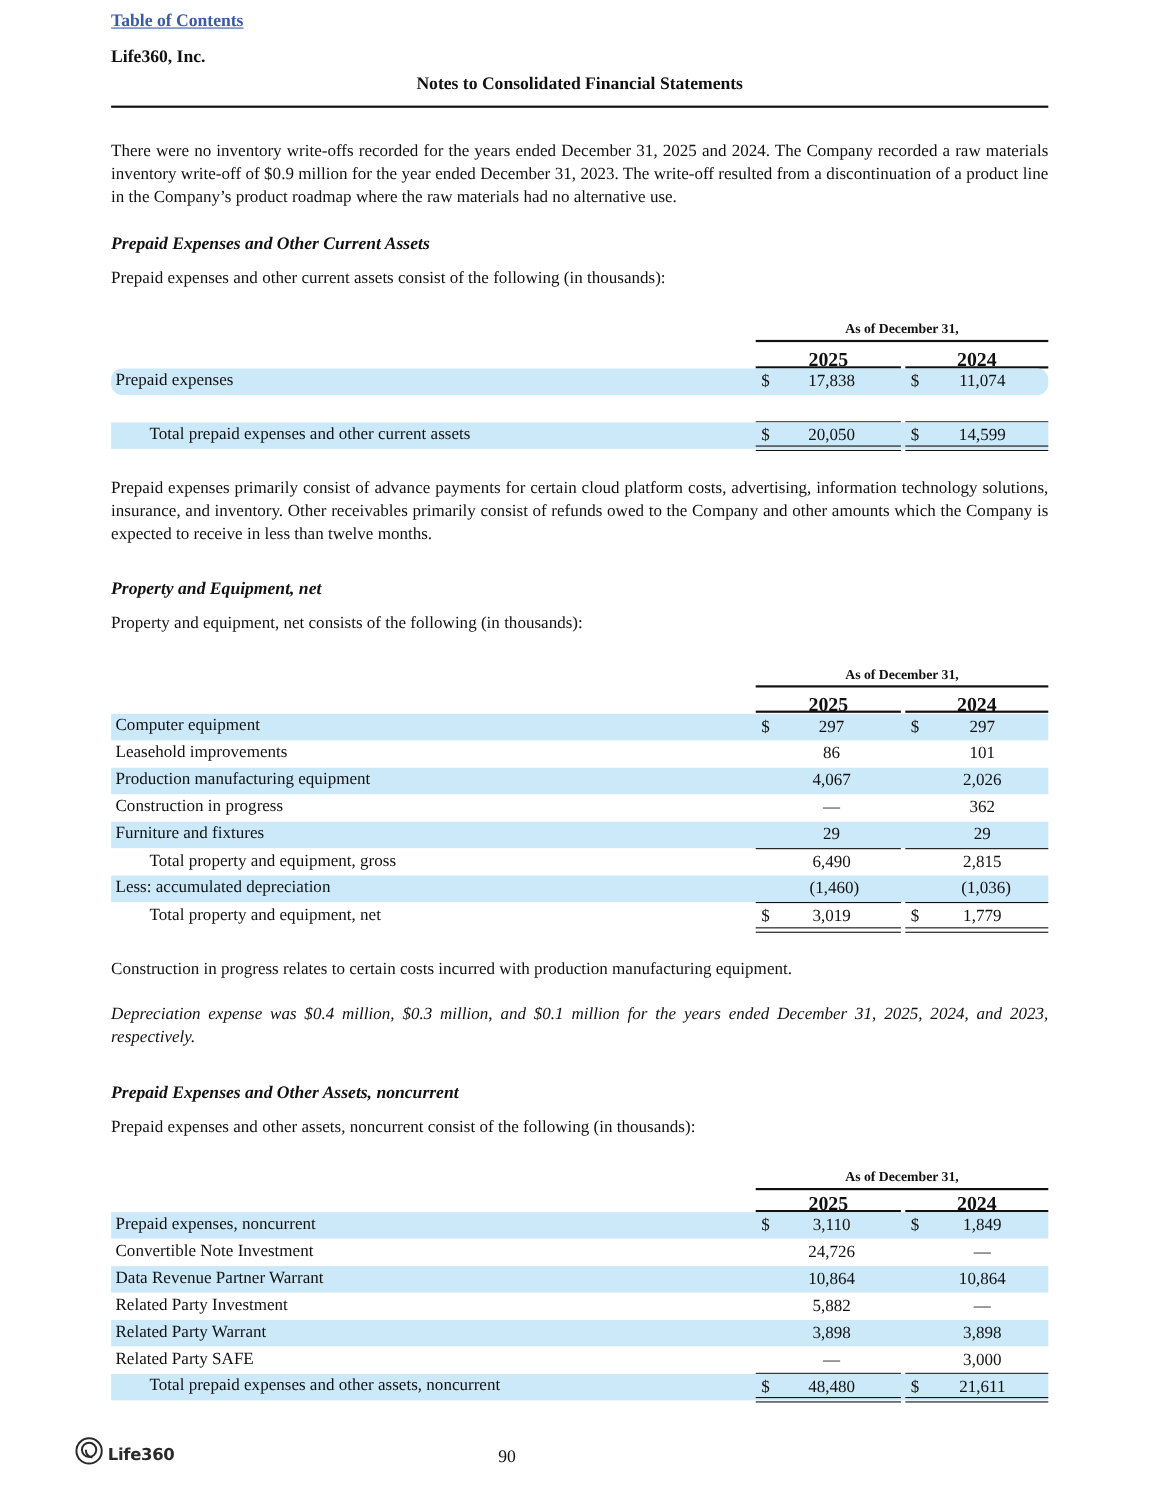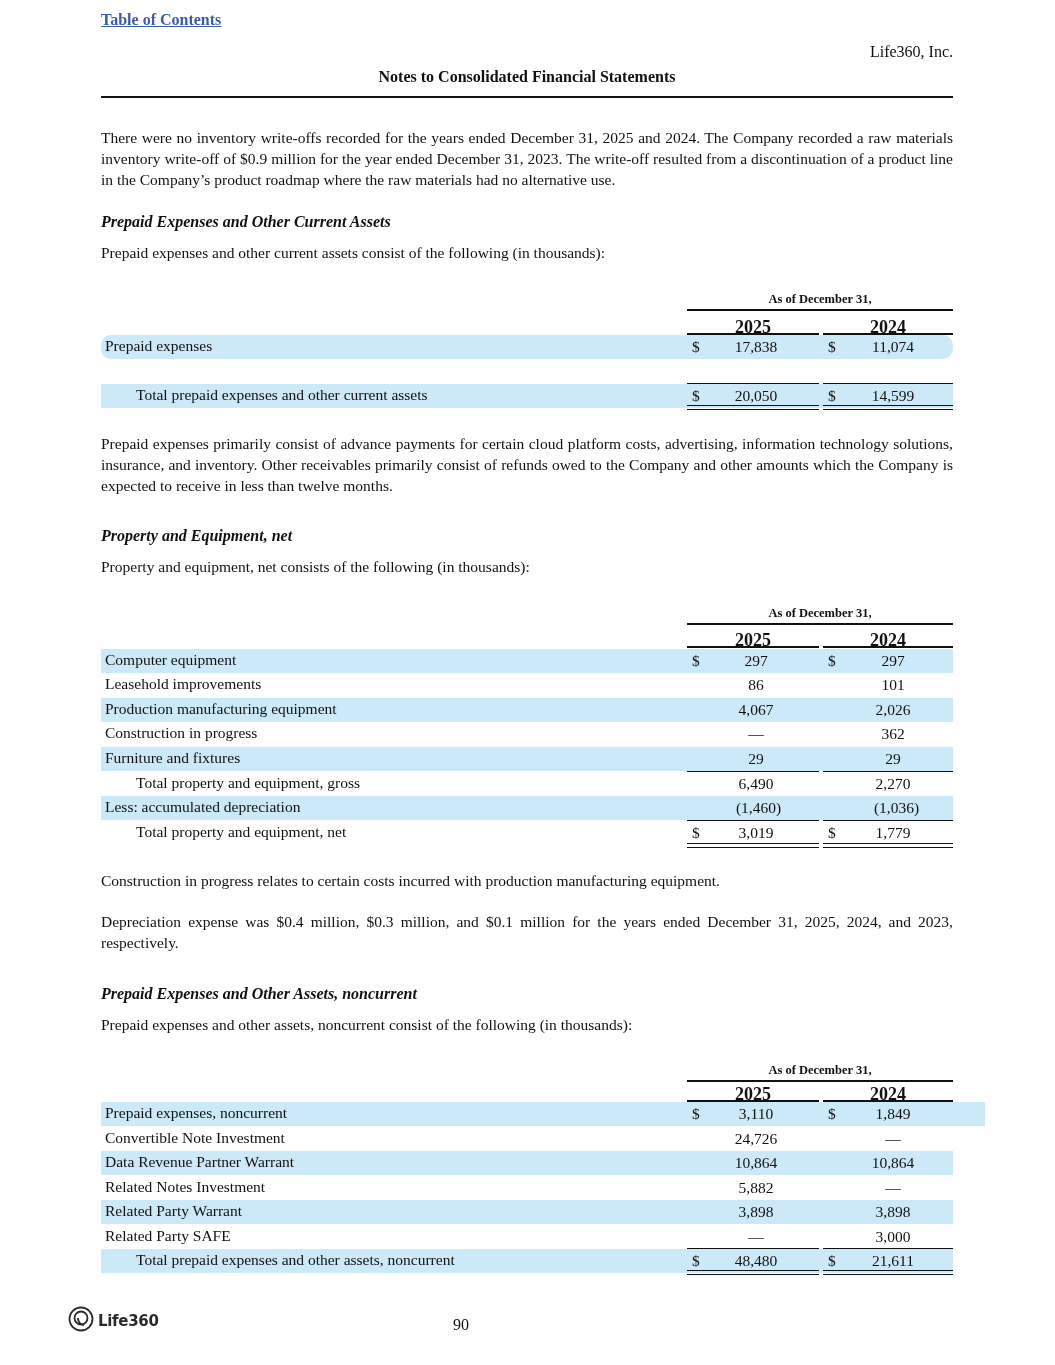--- a/index.html
+++ b/index.html
@@ -7,21 +7,21 @@
     width: 1055px; height: 1365px; position: relative; overflow: hidden;
     font-family: "Liberation Serif", "DejaVu Serif", serif;
     color: #111111; font-size: 15.5px;
   }
   .page { position: absolute; left: 101px; top: 0; width: 852px; }
   .toc-link {
     position: absolute; left: 0; top: 11px;
     color: #3b5aa8; font-weight: bold; text-decoration: underline; font-size: 16px;
     cursor: pointer;
   }
-  .company { position: absolute; left: 0; width: 852px; top: 43px; text-align: right; font-weight: normal; font-size: 16px; }
+  .company { position: absolute; left: 0; width: 852px; top: 43px; text-align: left; font-weight: bold; font-size: 16px; }
   .subtitle { position: absolute; left: 0; width: 852px; top: 68px; text-align: center; font-weight: bold; font-size: 16px; }
   .header-rule { position: absolute; left: 0; width: 852px; top: 96px; border-top: 2px solid #111; }
 
   .para { position: absolute; left: 0; width: 852px; text-align: justify; line-height: 20.8px; }
   .section-heading { position: absolute; left: 0; font-weight: bold; font-style: italic; font-size: 16px; }
   .intro { position: absolute; left: 0; }
 
   .fin-table { position: absolute; left: 0; width: 852px; }
   .fin-table .asof {
     position: absolute; left: 586px; width: 266px; text-align: center;
@@ -144,73 +144,73 @@
     <div class="row shaded" style="top:747px;">
       <span class="label">Furniture and fixtures</span>
       <span class="val c1">29</span>
       <span class="val c2">29</span>
     </div>
     <div class="rule-top c1" style="top:771px;"></div>
     <div class="rule-top c2" style="top:771px;"></div>
     <div class="row" style="top:772px;">
       <span class="label indent">Total property and equipment, gross</span>
       <span class="val c1">6,490</span>
-      <span class="val c2">2,270</span>
+      <span class="val c2">2,815</span>
     </div>
     <div class="row shaded" style="top:796px;">
       <span class="label">Less: accumulated depreciation</span>
       <span class="val c1 paren-adj">(1,460)</span>
       <span class="val c2 paren-adj">(1,036)</span>
     </div>
     <div class="rule-top c1" style="top:820px;"></div>
     <div class="rule-top c2" style="top:820px;"></div>
     <div class="row" style="top:821px;">
       <span class="label indent">Total property and equipment, net</span>
       <span class="cur c1">$</span>
       <span class="val c1">3,019</span>
       <span class="cur c2">$</span>
       <span class="val c2">1,779</span>
     </div>
     <div class="dbl c1" style="top:843px;"></div>
     <div class="dbl c2" style="top:843px;"></div>
   </div>
 
   <div class="para" style="top:871px;">Construction in progress relates to certain costs incurred with production manufacturing equipment.</div>
-  <div class="para" style="top:912px;">Depreciation expense was $0.4 million, $0.3 million, and $0.1 million for the years ended December 31, 2025, 2024, and 2023, respectively.</div>
+  <div class="para" style="top:912px;font-style:italic;">Depreciation expense was $0.4 million, $0.3 million, and $0.1 million for the years ended December 31, 2025, 2024, and 2023, respectively.</div>
 
   <div class="section-heading" style="top:985px;">Prepaid Expenses and Other Assets, noncurrent</div>
   <div class="intro" style="top:1016px;">Prepaid expenses and other assets, noncurrent consist of the following (in thousands):</div>
 
   <div class="fin-table" style="top:0;">
     <div class="asof" style="top:1063px;">As of December 31,</div>
     <div class="asof-rule" style="top:1080px;"></div>
     <div class="yr c1" style="top:1084px;">2025</div>
     <div class="yr c2" style="top:1084px;">2024</div>
     <div class="yr-rule c1" style="top:1100px;"></div>
     <div class="yr-rule c2" style="top:1100px;"></div>
 
-    <div class="row shaded" style="top:1102px;padding-left:32px;">
+    <div class="row shaded" style="top:1102px;">
       <span class="label">Prepaid expenses, noncurrent</span>
       <span class="cur c1">$</span>
       <span class="val c1">3,110</span>
       <span class="cur c2">$</span>
       <span class="val c2">1,849</span>
     </div>
     <div class="row" style="top:1127px;">
       <span class="label">Convertible Note Investment</span>
       <span class="val c1">24,726</span>
       <span class="val c2">—</span>
     </div>
     <div class="row shaded" style="top:1151px;">
       <span class="label">Data Revenue Partner Warrant</span>
       <span class="val c1">10,864</span>
       <span class="val c2">10,864</span>
     </div>
     <div class="row" style="top:1176px;">
-      <span class="label">Related Notes Investment</span>
+      <span class="label">Related Party Investment</span>
       <span class="val c1">5,882</span>
       <span class="val c2">—</span>
     </div>
     <div class="row shaded" style="top:1200px;">
       <span class="label">Related Party Warrant</span>
       <span class="val c1">3,898</span>
       <span class="val c2">3,898</span>
     </div>
     <div class="row" style="top:1225px;">
       <span class="label">Related Party SAFE</span>

